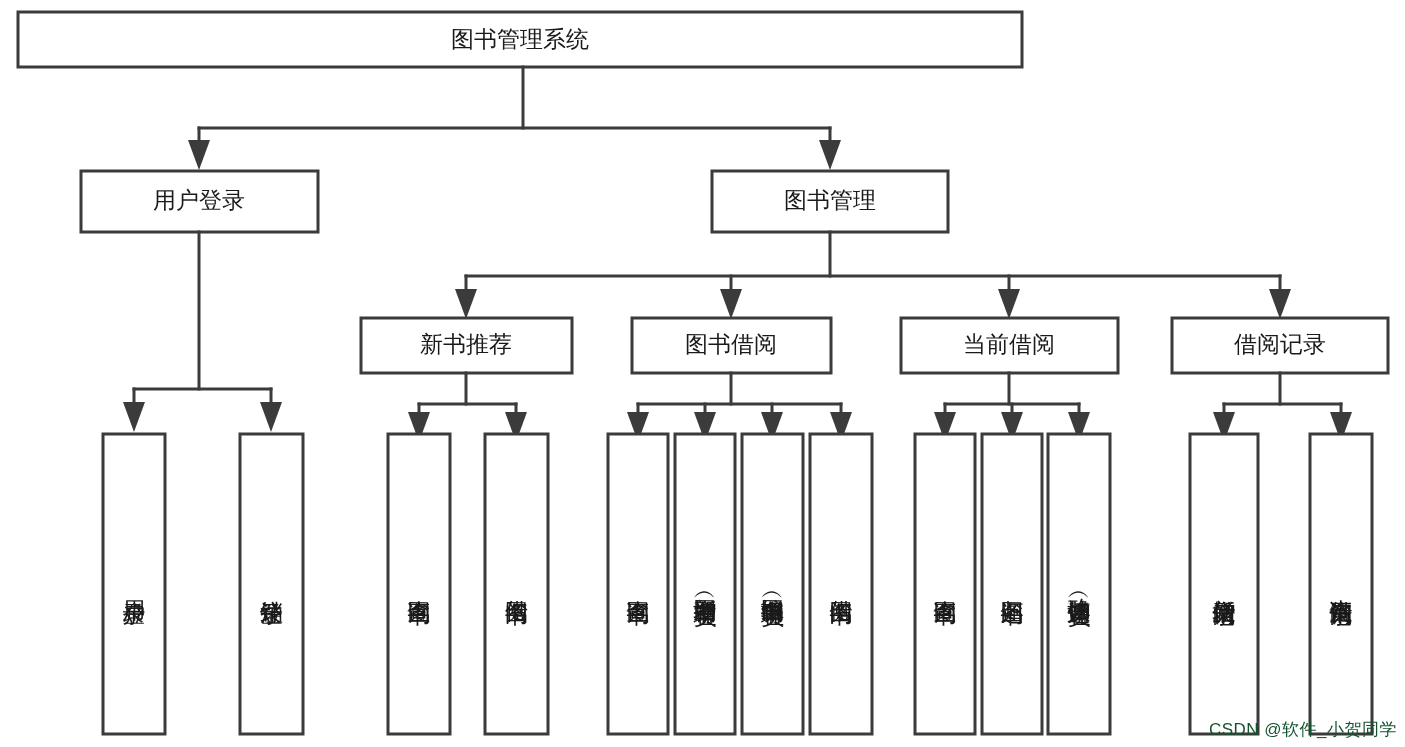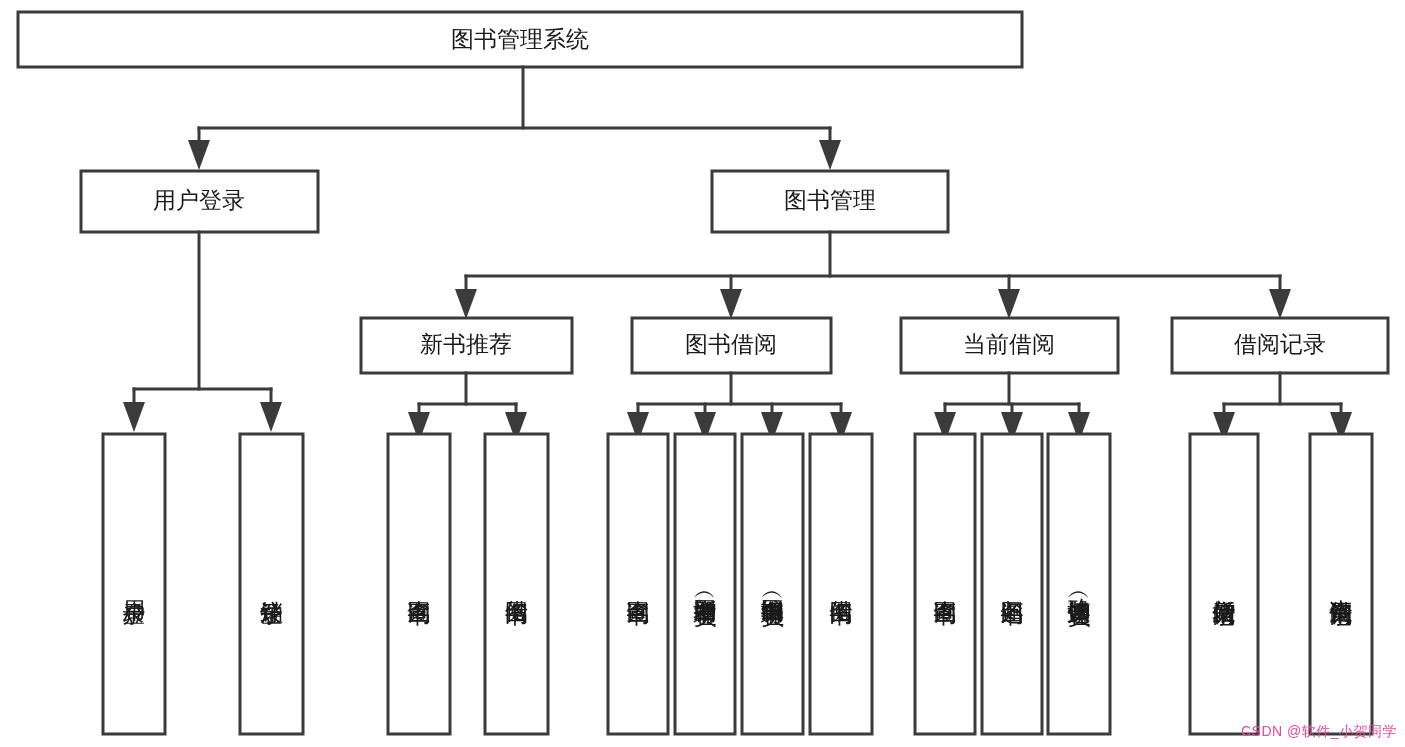--- a/index.html
+++ b/index.html
@@ -64,22 +64,22 @@
     text-align: center;
     white-space: nowrap;
     pointer-events: none;
     user-select: none;
   }
   .watermark {
     position: absolute;
     right: 8px;
     bottom: 6px;
     font-family: "Liberation Sans", "DejaVu Sans", sans-serif;
-    font-size: 14px;
-    color: #ec4899;
+    font-size: 17px;
+    color: #14532d;
     letter-spacing: 0.5px;
     white-space: nowrap;
   }
 </style>
 </head>
 <body>
 
 <div id="diagram-root">
 
   <svg class="diagram-svg" viewBox="0 0 1405 747" xmlns="http://www.w3.org/2000/svg">

